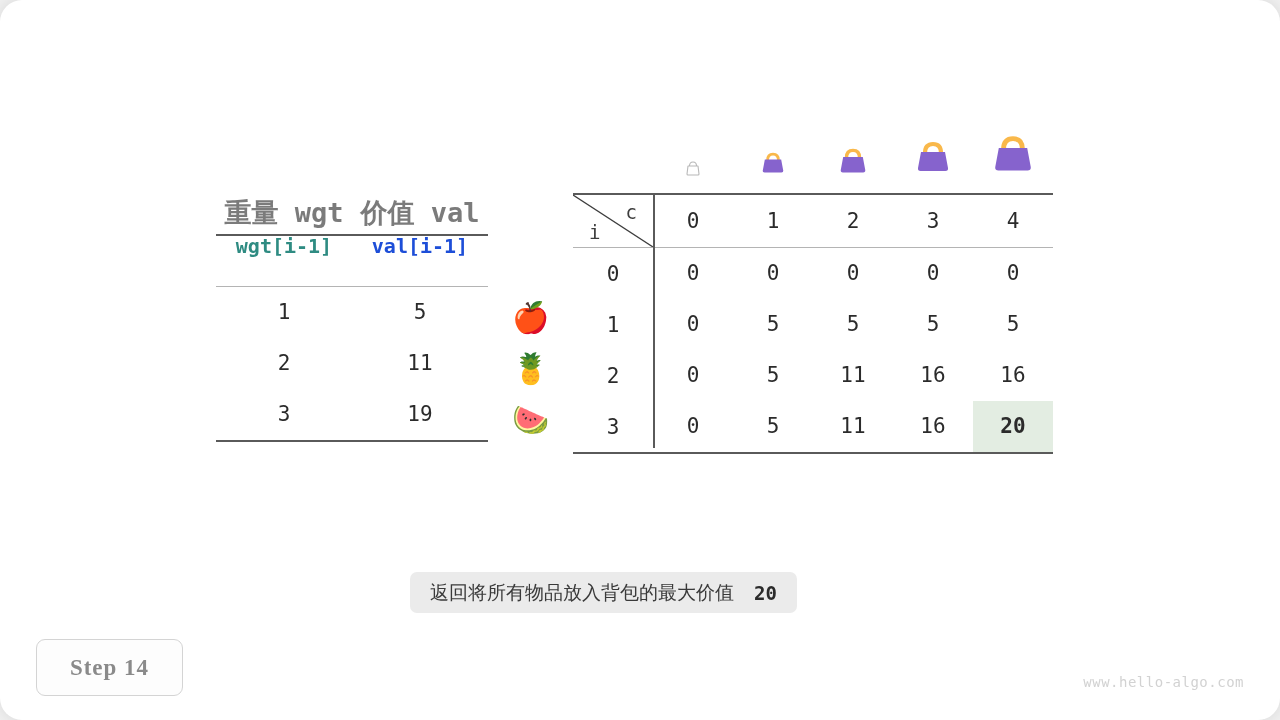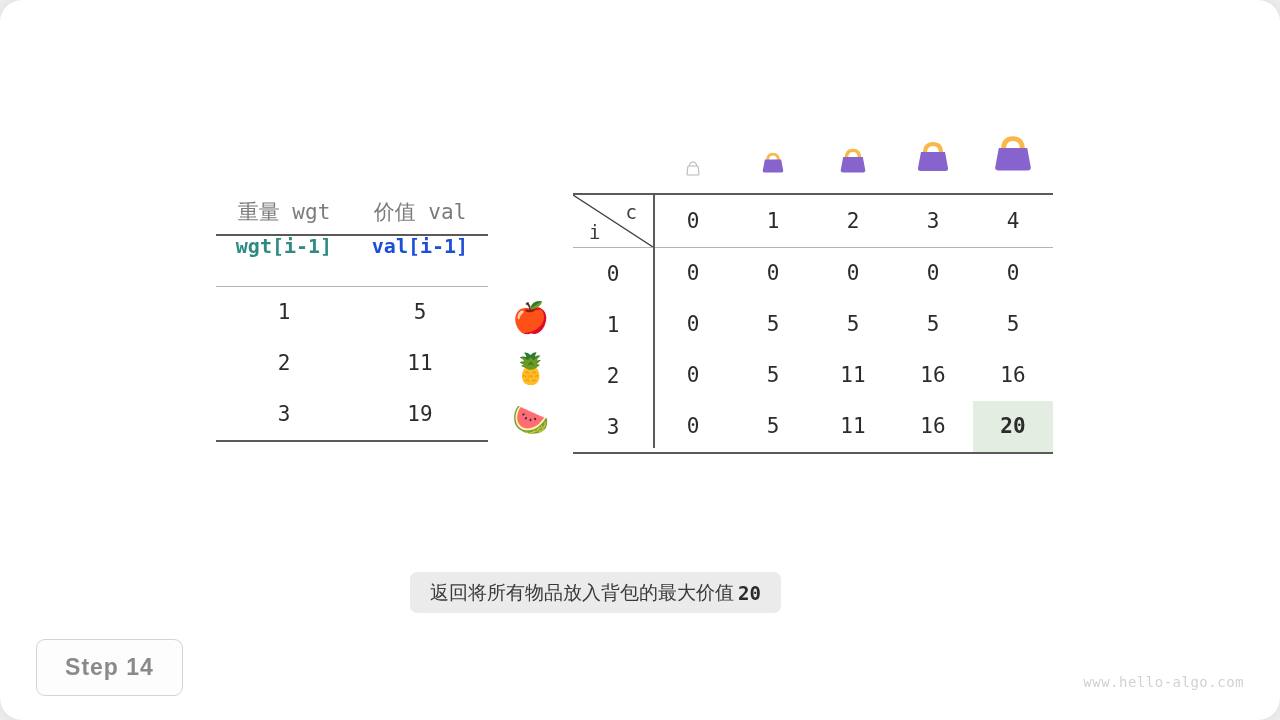--- a/index.html
+++ b/index.html
@@ -41,22 +41,22 @@
     color: #2b2b2b;
     line-height: 1;
   }
   .it-head {
     height: 44px;
     display: flex;
     align-items: center;
   }
   .it-head .it-cell {
     color: #7b7b7b;
-    font-weight: normal;
-    font-size: 21px;
+    font-weight: bold;
+    font-size: 27px;
   }
   .it-sub {
     height: 50px;
     display: flex;
     align-items: flex-start;
   }
   .it-sub .it-cell {
     font-weight: bold;
     font-size: 20px;
   }
@@ -172,21 +172,21 @@
   #caption {
     position: absolute;
     left: 410px;
     top: 572px;
     height: 41px;
     padding: 0 20px;
     background: #ebebeb;
     border-radius: 7px;
     display: flex;
     align-items: center;
-    gap: 4px;
+    gap: 20px;
     font-size: 19px;
     color: #3a3a3a;
     font-family: "DejaVu Sans", sans-serif;
   }
   #caption .cap-num {
     font-family: "DejaVu Sans Mono", monospace;
     font-weight: bold;
     font-size: 19px;
     color: #2b2b2b;
   }
@@ -197,21 +197,21 @@
     left: 36px;
     top: 639px;
     width: 145px;
     height: 55px;
     border: 1.5px solid #d4d4d4;
     border-radius: 9px;
     background: #fdfdfd;
     display: flex;
     align-items: center;
     justify-content: center;
-    font-family: Liberation Sans, sans-serif;
+    font-family: Liberation Serif, serif;
     font-weight: bold;
     font-size: 23px;
     color: #8a8a8a;
     letter-spacing: 1px;
   }
 
   
   #watermark {
     position: absolute;
     right: 36px;

